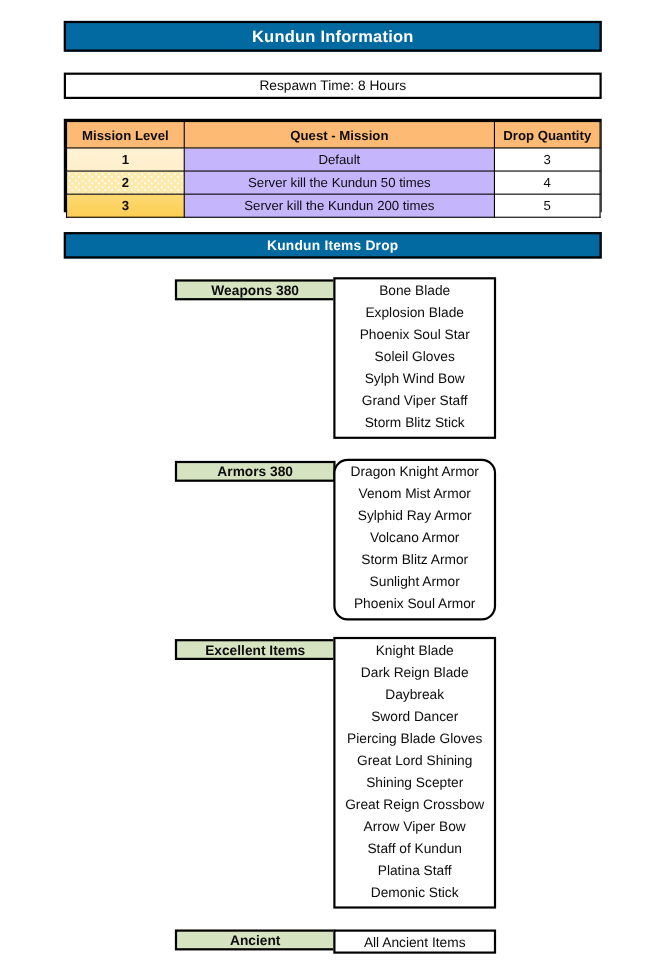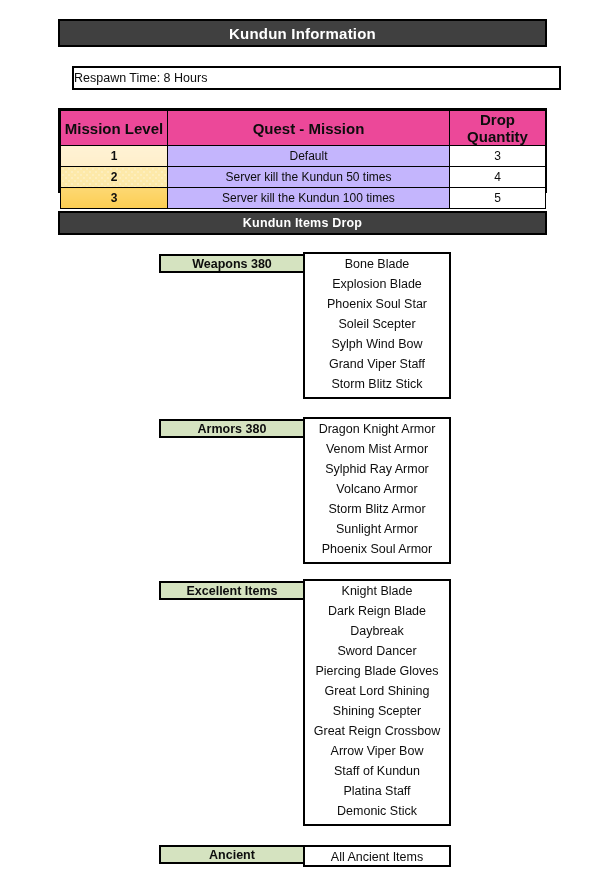--- a/index.html
+++ b/index.html
@@ -14,42 +14,42 @@
     font-family: "Liberation Sans", sans-serif;
     color: #0d0d0d;
     overflow: hidden;
   }
   .abs { position: absolute; box-sizing: border-box; }
 
   
   .banner {
     left: 58px;
     width: 489px;
-    background: #404040;
+    background: #0369a1;
     border: 2px solid #000000;
     color: #ffffff;
     font-weight: bold;
     display: flex;
     align-items: center;
     justify-content: center;
     letter-spacing: .2px;
   }
   #title-banner { top: 19px; height: 28px; font-size: 15px; }
   #items-banner { top: 211px; height: 24px; font-size: 12.5px; }
 
   .plain-box {
-    left: 72px;
+    left: 58px;
     width: 489px;
     top: 66px;
     height: 24px;
     background: #ffffff;
     border: 2px solid #000000;
     display: flex;
     align-items: center;
-    justify-content: flex-start;
+    justify-content: center;
     font-size: 12.5px;
   }
 
   
   #mission-table {
     left: 58px;
     top: 108px;
     width: 489px;
     height: 85px;
     border: 2px solid #000000;
@@ -62,24 +62,24 @@
     table-layout: fixed;
   }
   #mission-table th, #mission-table td {
     border: 1px solid #000000;
     font-size: 12px;
     text-align: center;
     padding: 0;
     height: 20px;
   }
   #mission-table th {
-    background: #ec4899;
+    background: #fdba74;
     font-weight: bold;
     height: 23px;
-    font-size: 15px;
+    font-size: 12px;
   }
   .col-level  { width: 107px; }
   .col-quest  { width: 282px; }
   .col-drop   { width: 96px; }
 
   td.lvl { font-weight: bold; border-left: none; }
   td.lvl-1 { background: linear-gradient(to bottom, #FFF2D4 0%, #FFEFCB 100%); }
   td.lvl-2 {
     background-color: #FDE9A9;
     background-image:
@@ -154,48 +154,48 @@
         <td class="quest">Default</td>
         <td class="drop">3</td>
       </tr>
       <tr>
         <td class="lvl lvl-2">2</td>
         <td class="quest">Server kill the Kundun 50 times</td>
         <td class="drop">4</td>
       </tr>
       <tr>
         <td class="lvl lvl-3">3</td>
-        <td class="quest">Server kill the Kundun 100 times</td>
+        <td class="quest">Server kill the Kundun 200 times</td>
         <td class="drop">5</td>
       </tr>
     </tbody>
   </table>
 </div>
 
 <div class="abs banner" id="items-banner">
   <span>Kundun Items Drop</span>
 </div>
 
 <div class="abs cat-label" style="top:254px;">
   <span>Weapons 380</span>
 </div>
 <div class="abs cat-list" id="list-weapons" style="top:252px; height:147px;">
     <div class="row">Bone Blade</div>
     <div class="row">Explosion Blade</div>
     <div class="row">Phoenix Soul Star</div>
-    <div class="row">Soleil Scepter</div>
+    <div class="row">Soleil Gloves</div>
     <div class="row">Sylph Wind Bow</div>
     <div class="row">Grand Viper Staff</div>
     <div class="row">Storm Blitz Stick</div>
   </div>
 
 <div class="abs cat-label" style="top:419px;">
   <span>Armors 380</span>
 </div>
-<div class="abs cat-list" id="list-armors" style="top:417px; height:147px;">
+<div class="abs cat-list" id="list-armors" style="top:417px; height:147px;border-radius:13px;">
     <div class="row">Dragon Knight Armor</div>
     <div class="row">Venom Mist Armor</div>
     <div class="row">Sylphid Ray Armor</div>
     <div class="row">Volcano Armor</div>
     <div class="row">Storm Blitz Armor</div>
     <div class="row">Sunlight Armor</div>
     <div class="row">Phoenix Soul Armor</div>
   </div>
 
 <div class="abs cat-label" style="top:581px;">

